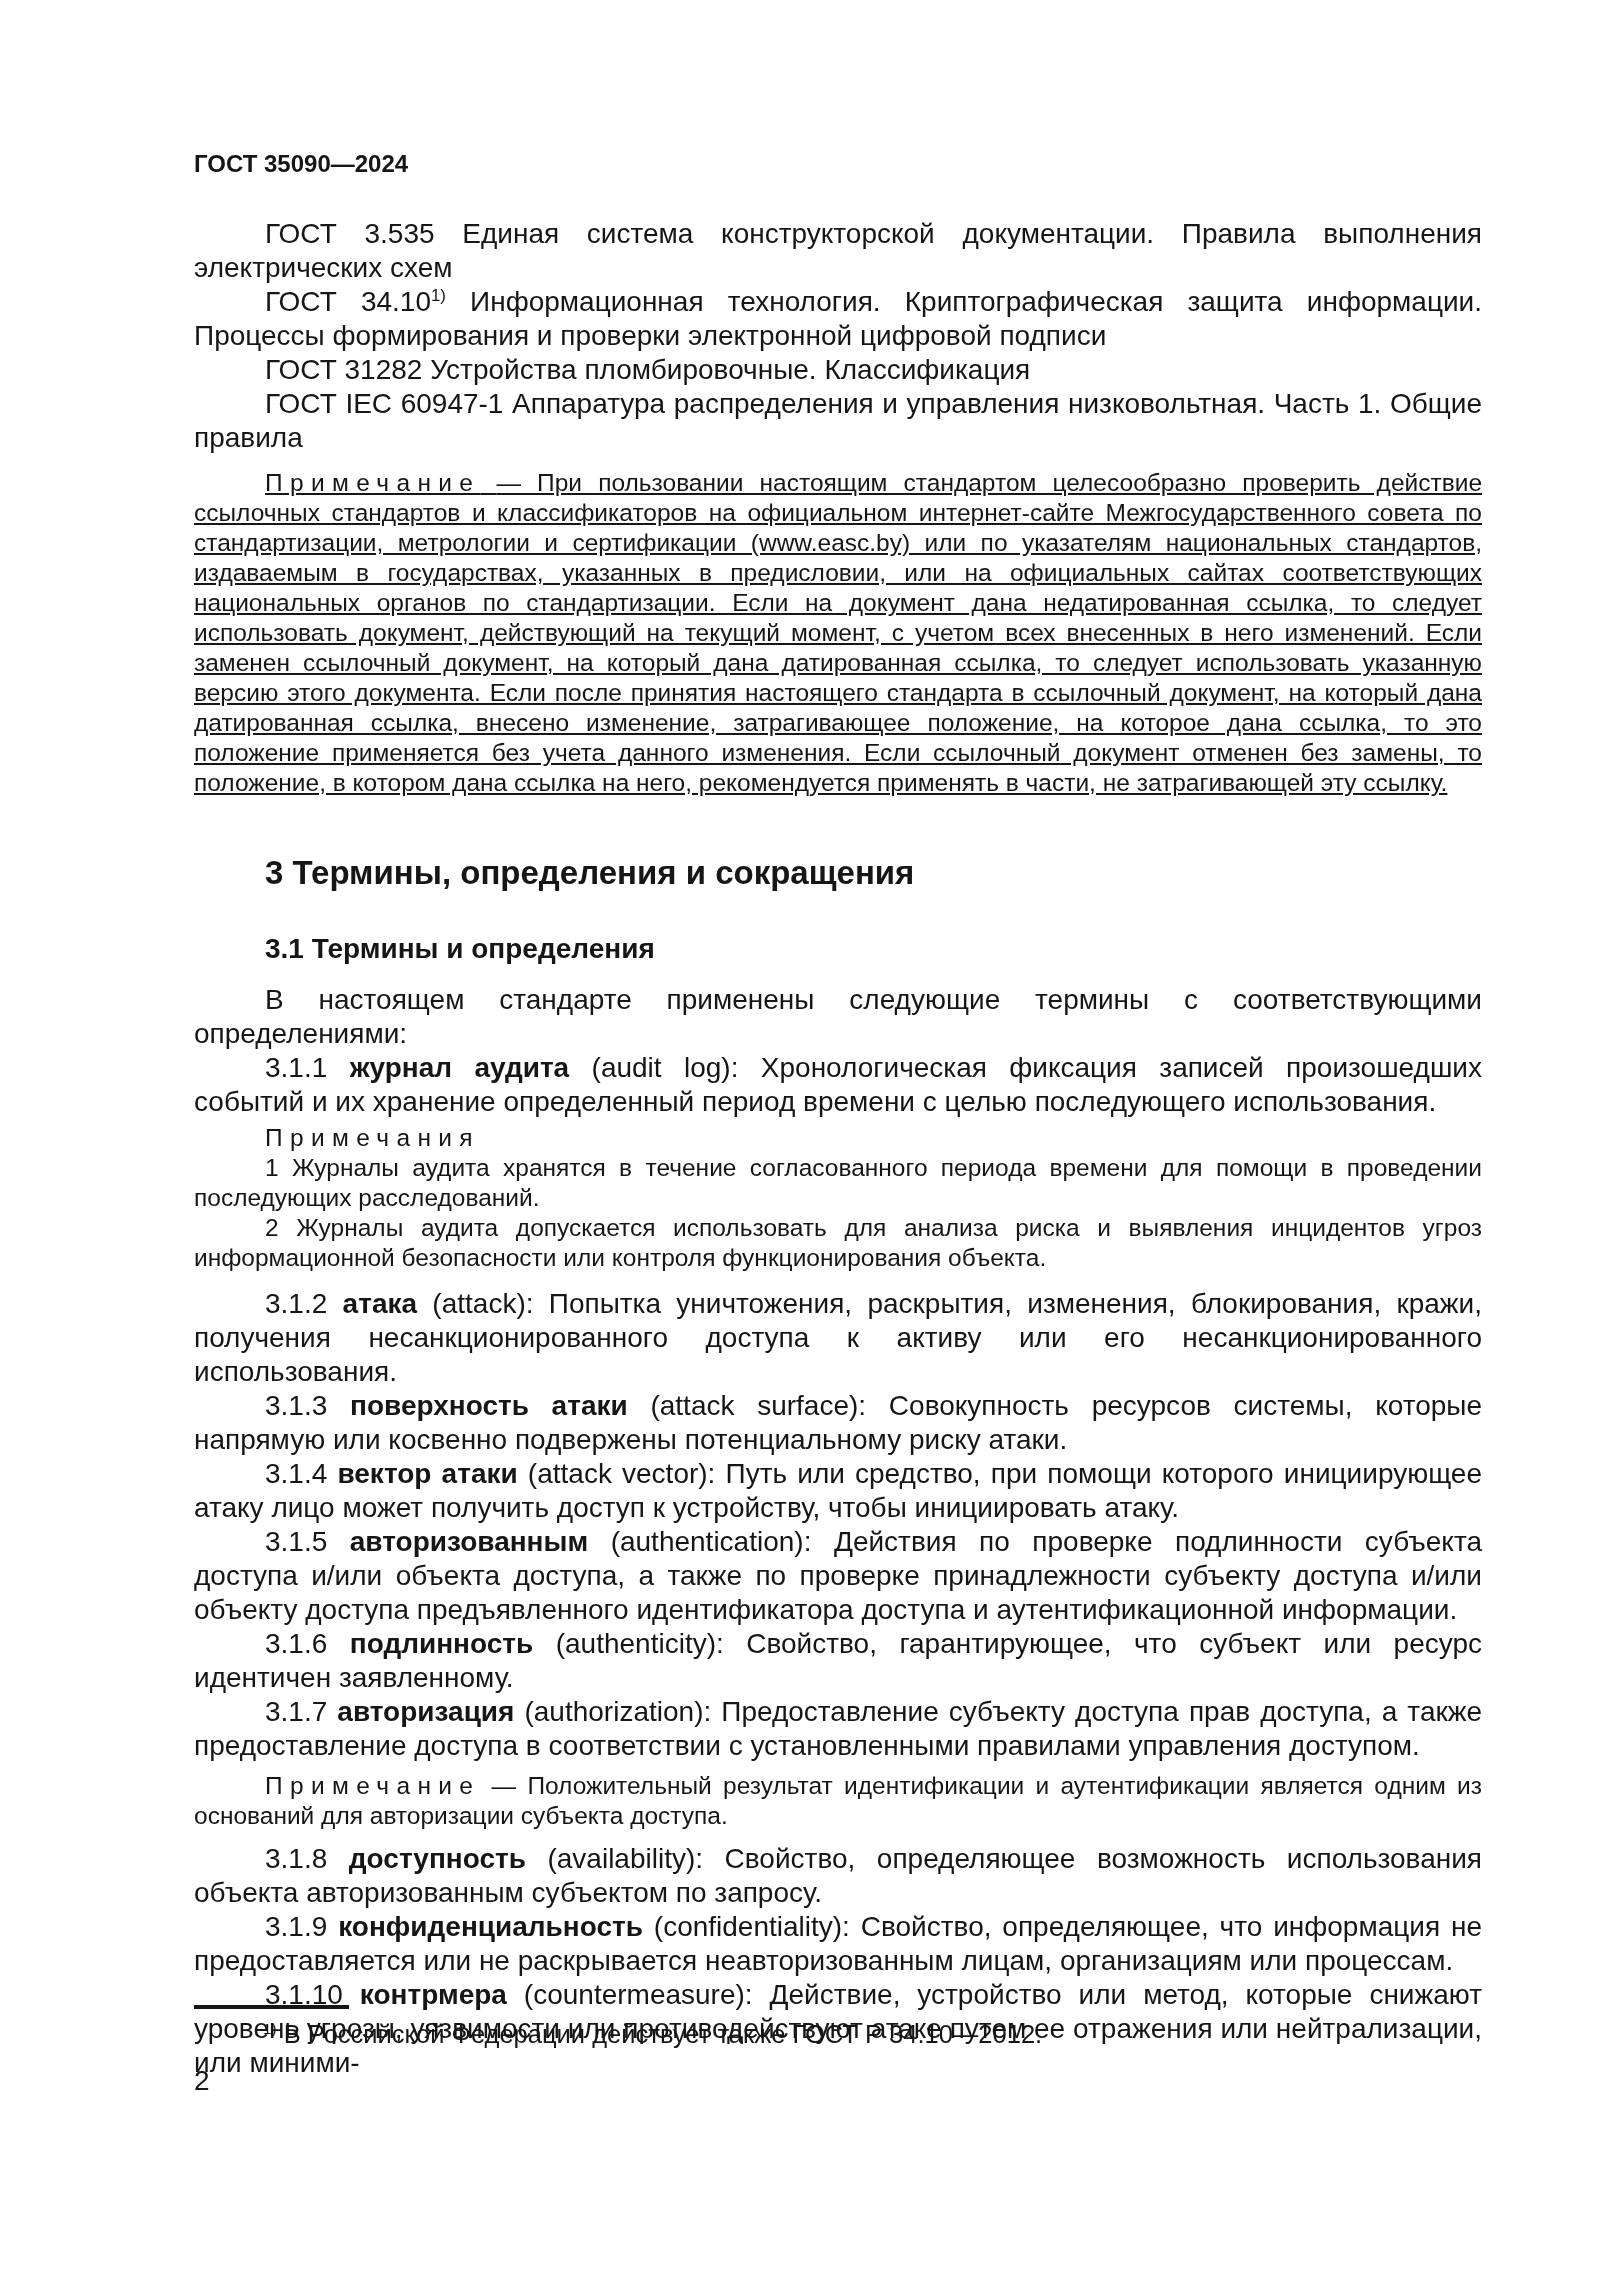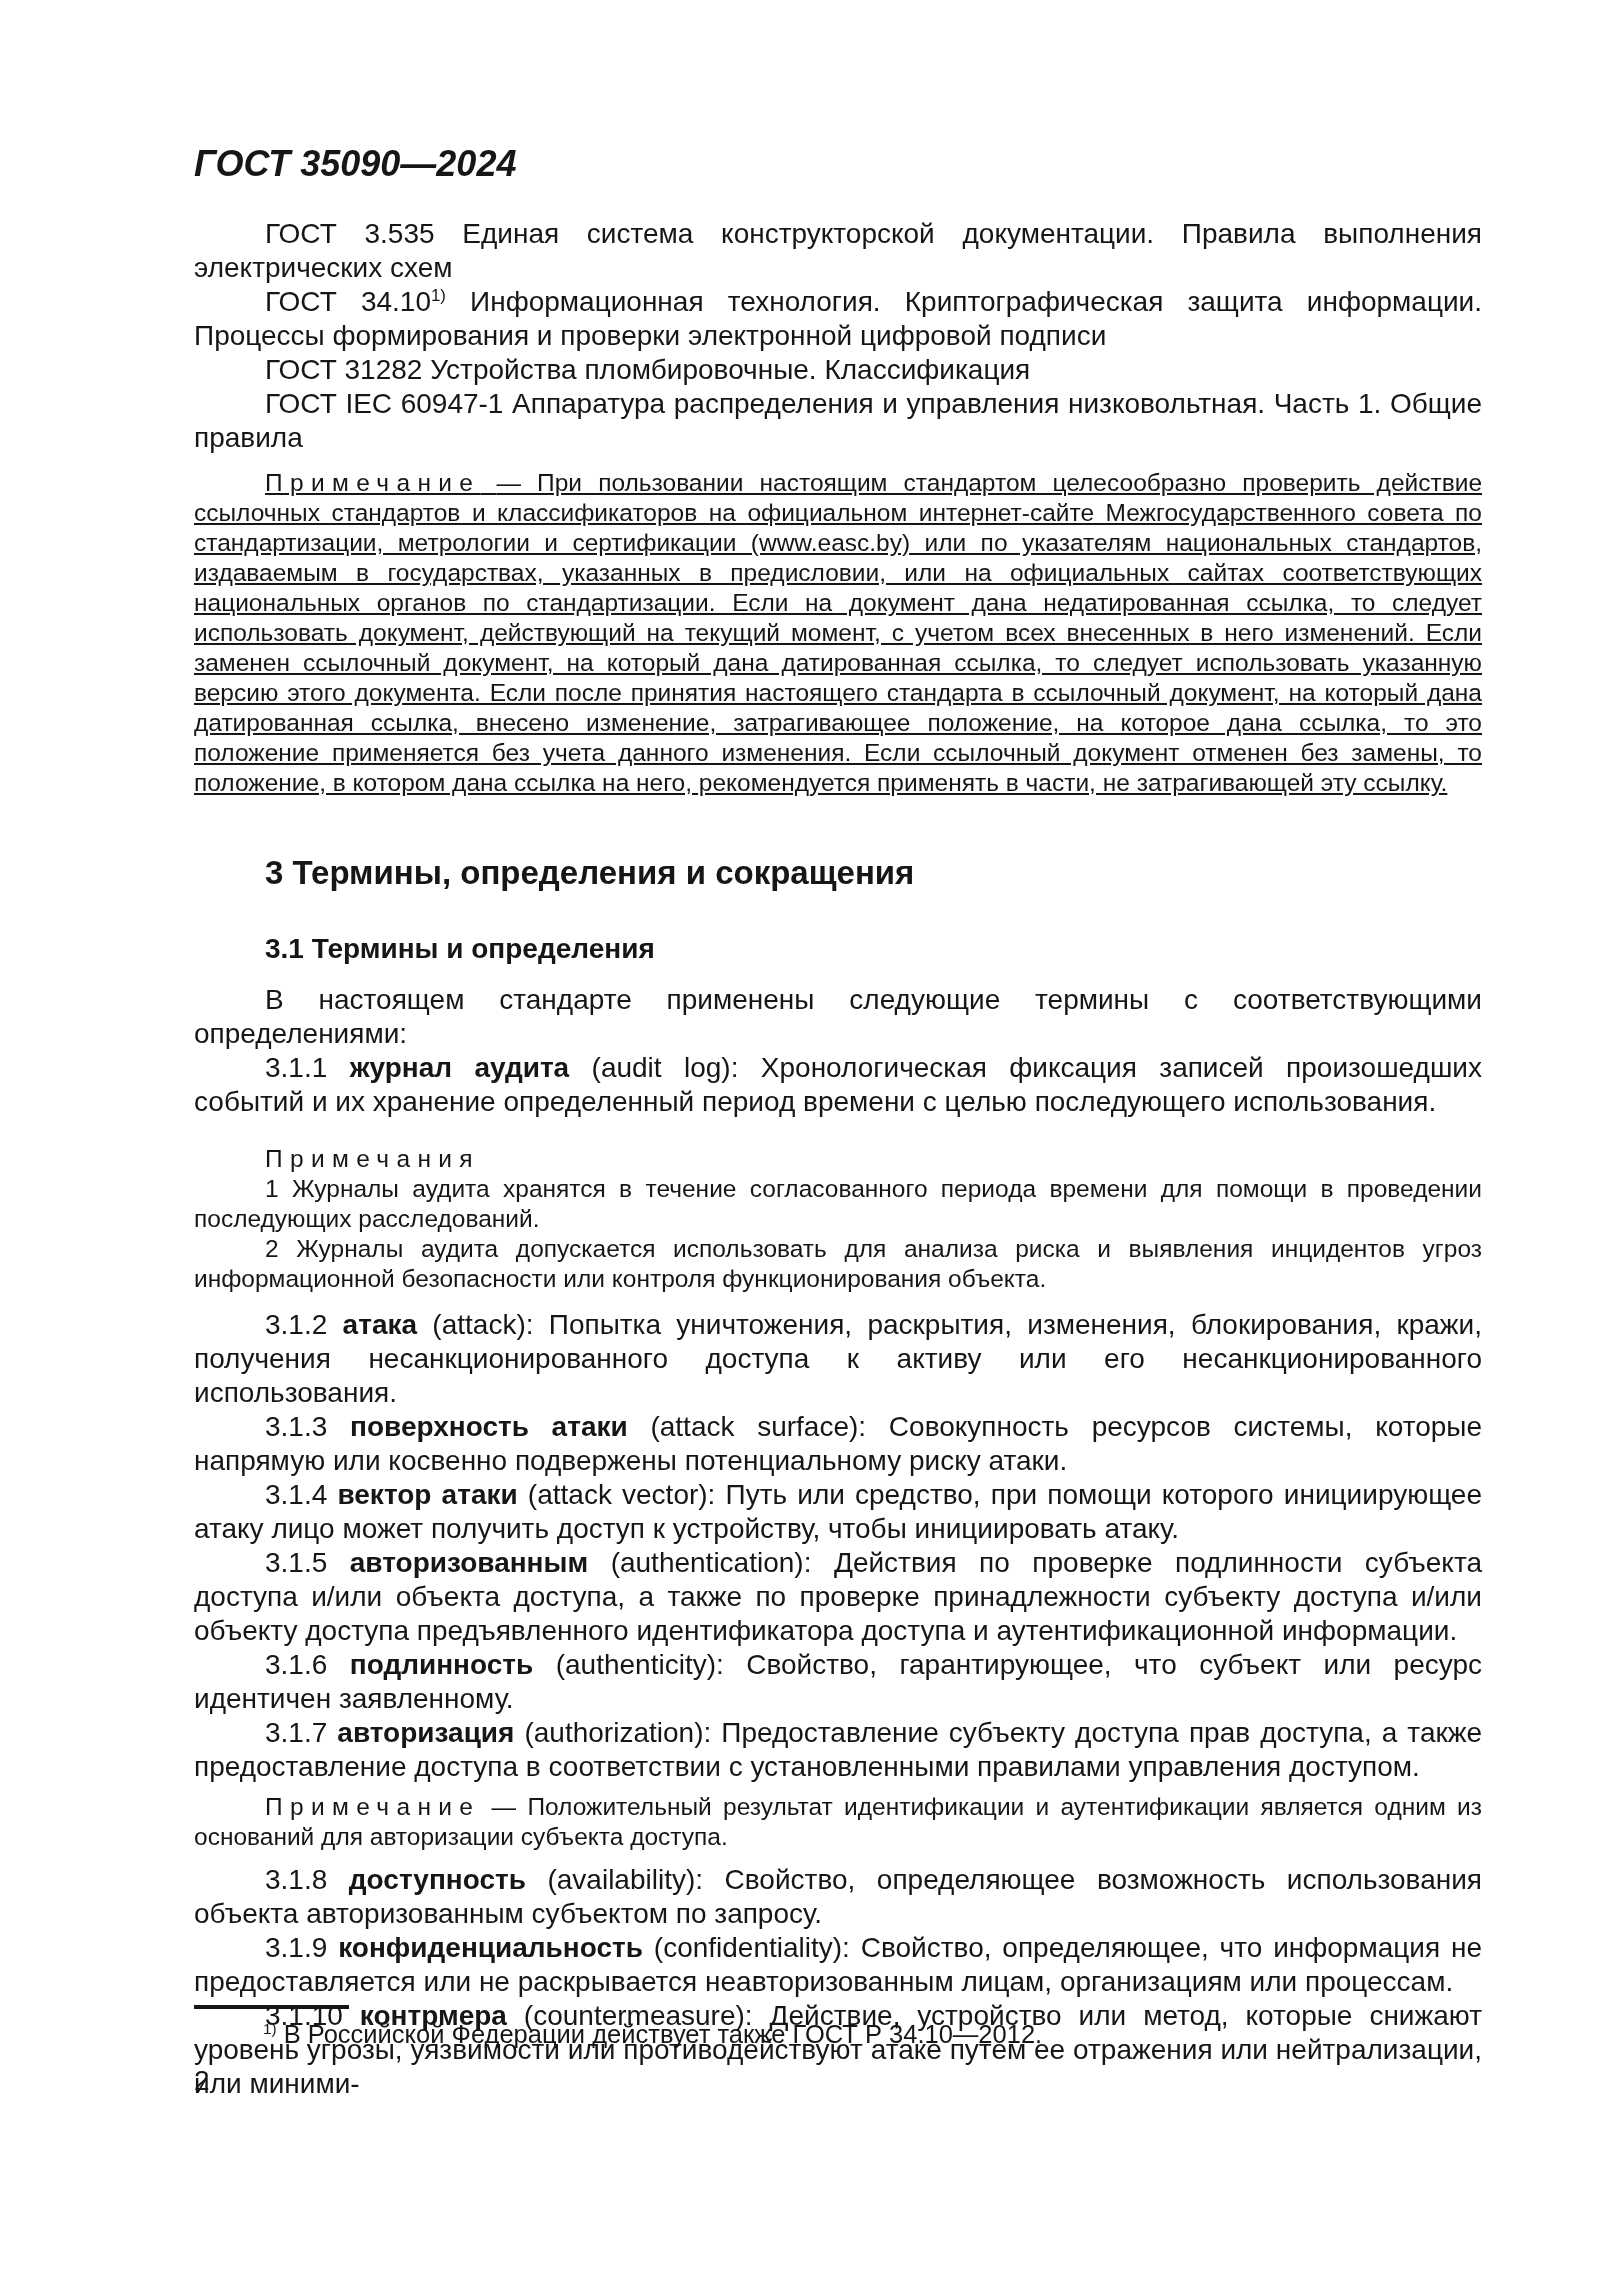--- a/index.html
+++ b/index.html
@@ -11,42 +11,41 @@
     position: relative;
     overflow: hidden;
   }
   .page {
     position: absolute;
     inset: 0;
     padding: 147px 139px 0 194px;
   }
   .running-header {
     font-weight: bold;
-    font-size: 36px;
+    font-size: 24px;
     line-height: 33px;
     margin-bottom: 37px;
-    font-style: italic;
   }
   p.body {
     font-size: 28px;
     line-height: 34px;
     text-align: justify;
     text-indent: 71px;
   }
   .note-block {
     font-size: 24.5px;
     line-height: 30px;
   }
   .note-block p {
     text-align: justify;
     text-indent: 71px;
   }
   .note-label { letter-spacing: 0.30em; }
   .main-note { margin-top: 12.7px; text-decoration: underline; }
-  .notes-group { margin-top: 25px; margin-bottom: 13.7px; }
+  .notes-group { margin-top: 4px; margin-bottom: 13.7px; }
   .single-note { margin-top: 7.8px; margin-bottom: 11px; }
   h1.section {
     font-size: 33px;
     line-height: 40px;
     font-weight: bold;
     padding-left: 71px;
     margin-top: 55px;
     margin-bottom: 39px;
   }
   h2.subsection {

